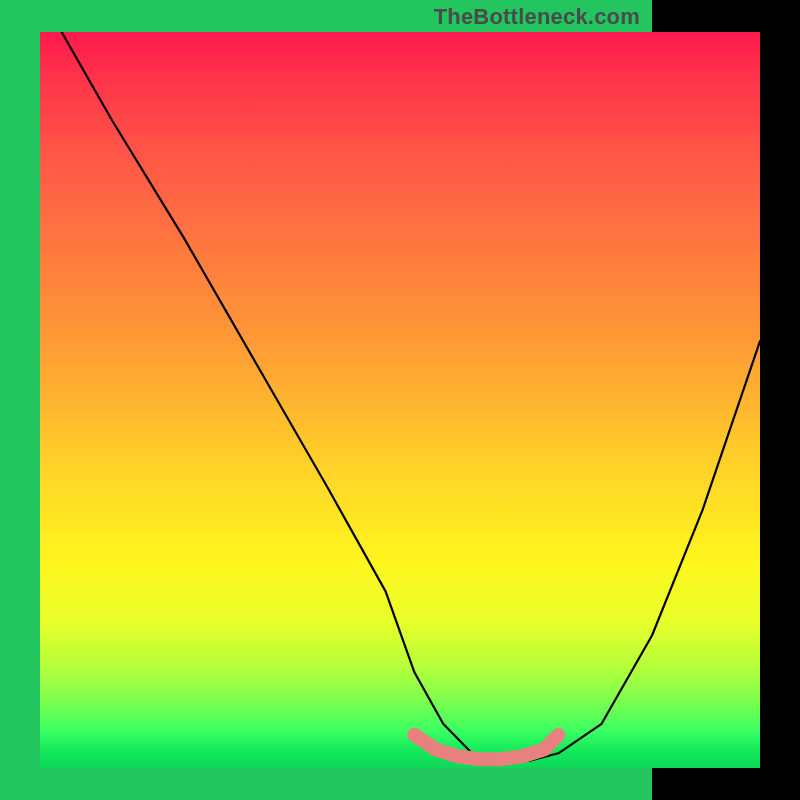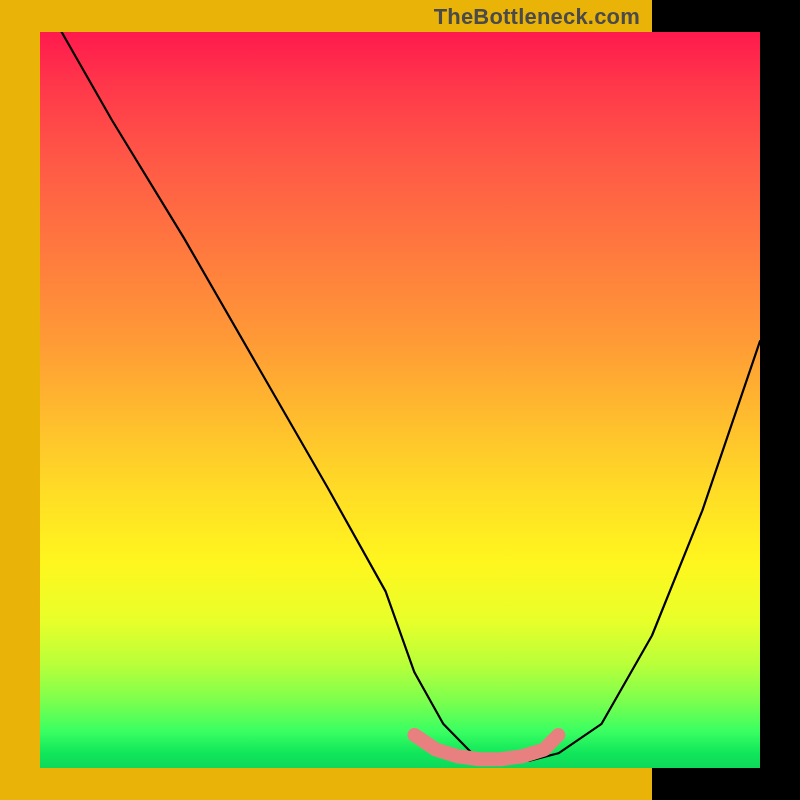--- a/index.html
+++ b/index.html
@@ -8,21 +8,21 @@
     width: 800px;
     height: 800px;
     background: #000;
     overflow: hidden;
     font-family: Arial, Helvetica, sans-serif;
   }
   .frame {
     position: relative;
     width: 652px;
     height: 800px;
-    background: #eab308;
+    background: #22c55e;
   }
   .watermark {
     position: absolute;
     top: 4px;
     right: 12px;
     color: #4a4a4a;
     font-size: 22px;
     font-weight: 600;
     letter-spacing: 0.2px;
   }

